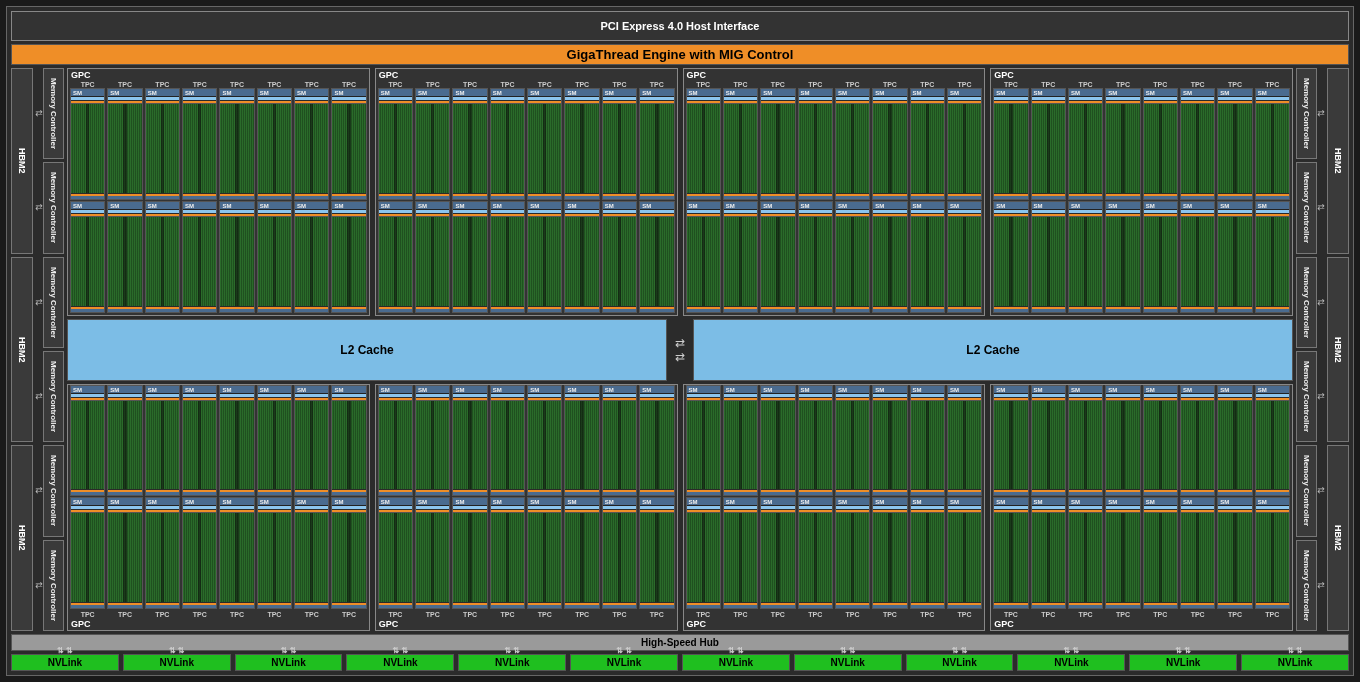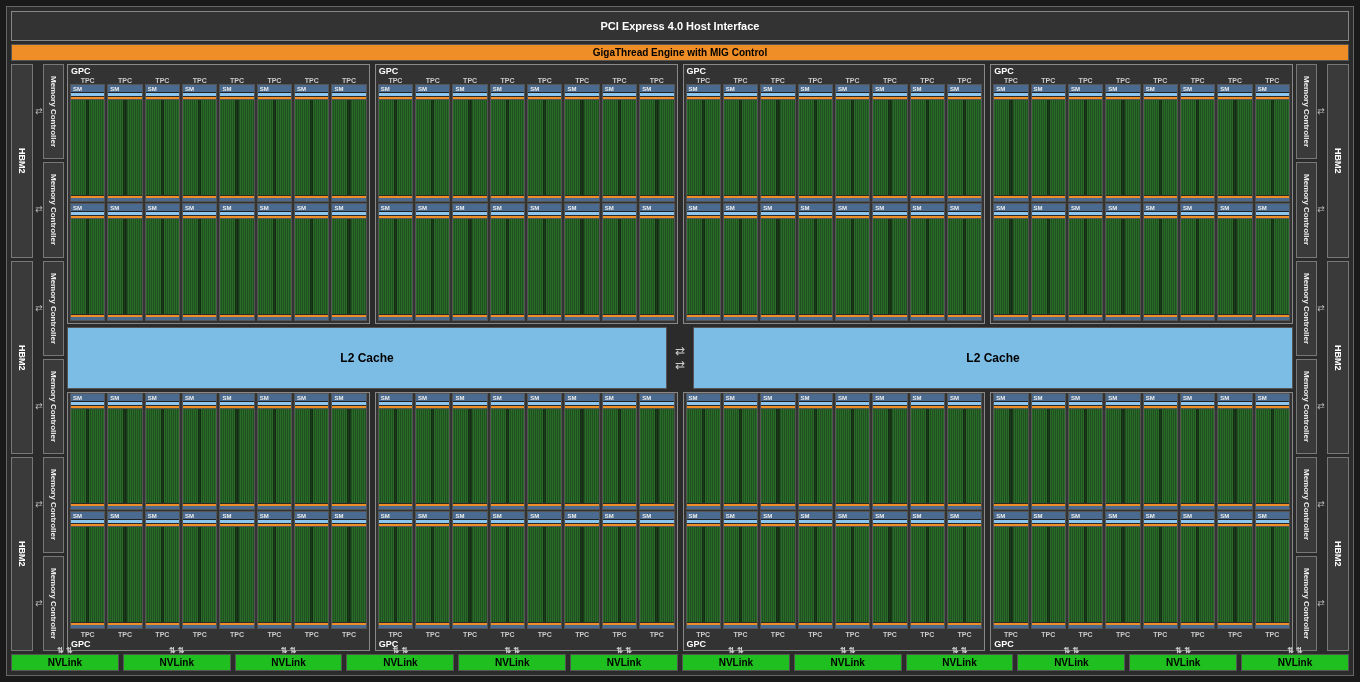--- a/index.html
+++ b/index.html
@@ -28,21 +28,21 @@
     font-weight: bold;
     font-size: 11px;
     text-align: center;
     padding: 8px 0;
   }
   .gt {
     background: #ef8e27;
     border: 1px solid #555;
     color: #000;
     font-weight: bold;
-    font-size: 10px;
+    font-size: 13px;
     text-align: center;
     padding: 2px 0;
   }
   .mid {
     flex: 1;
     display: flex;
     gap: 3px;
     min-height: 0;
   }
   .side {
@@ -1611,20 +1611,21 @@
     </div>
 
     <div class="side">
       <div class="hbm">HBM2</div>
       <div class="hbm">HBM2</div>
       <div class="hbm">HBM2</div>
     </div>
 
   </div>
 
+  <div class="hub">High-Speed Hub</div>
 
   <div class="nv-row" id="nv-row">
       <div class="nv"><span class="nv-arr">⇅ ⇅</span>NVLink</div>
       <div class="nv"><span class="nv-arr">⇅ ⇅</span>NVLink</div>
       <div class="nv"><span class="nv-arr">⇅ ⇅</span>NVLink</div>
       <div class="nv"><span class="nv-arr">⇅ ⇅</span>NVLink</div>
       <div class="nv"><span class="nv-arr">⇅ ⇅</span>NVLink</div>
       <div class="nv"><span class="nv-arr">⇅ ⇅</span>NVLink</div>
       <div class="nv"><span class="nv-arr">⇅ ⇅</span>NVLink</div>
       <div class="nv"><span class="nv-arr">⇅ ⇅</span>NVLink</div>

